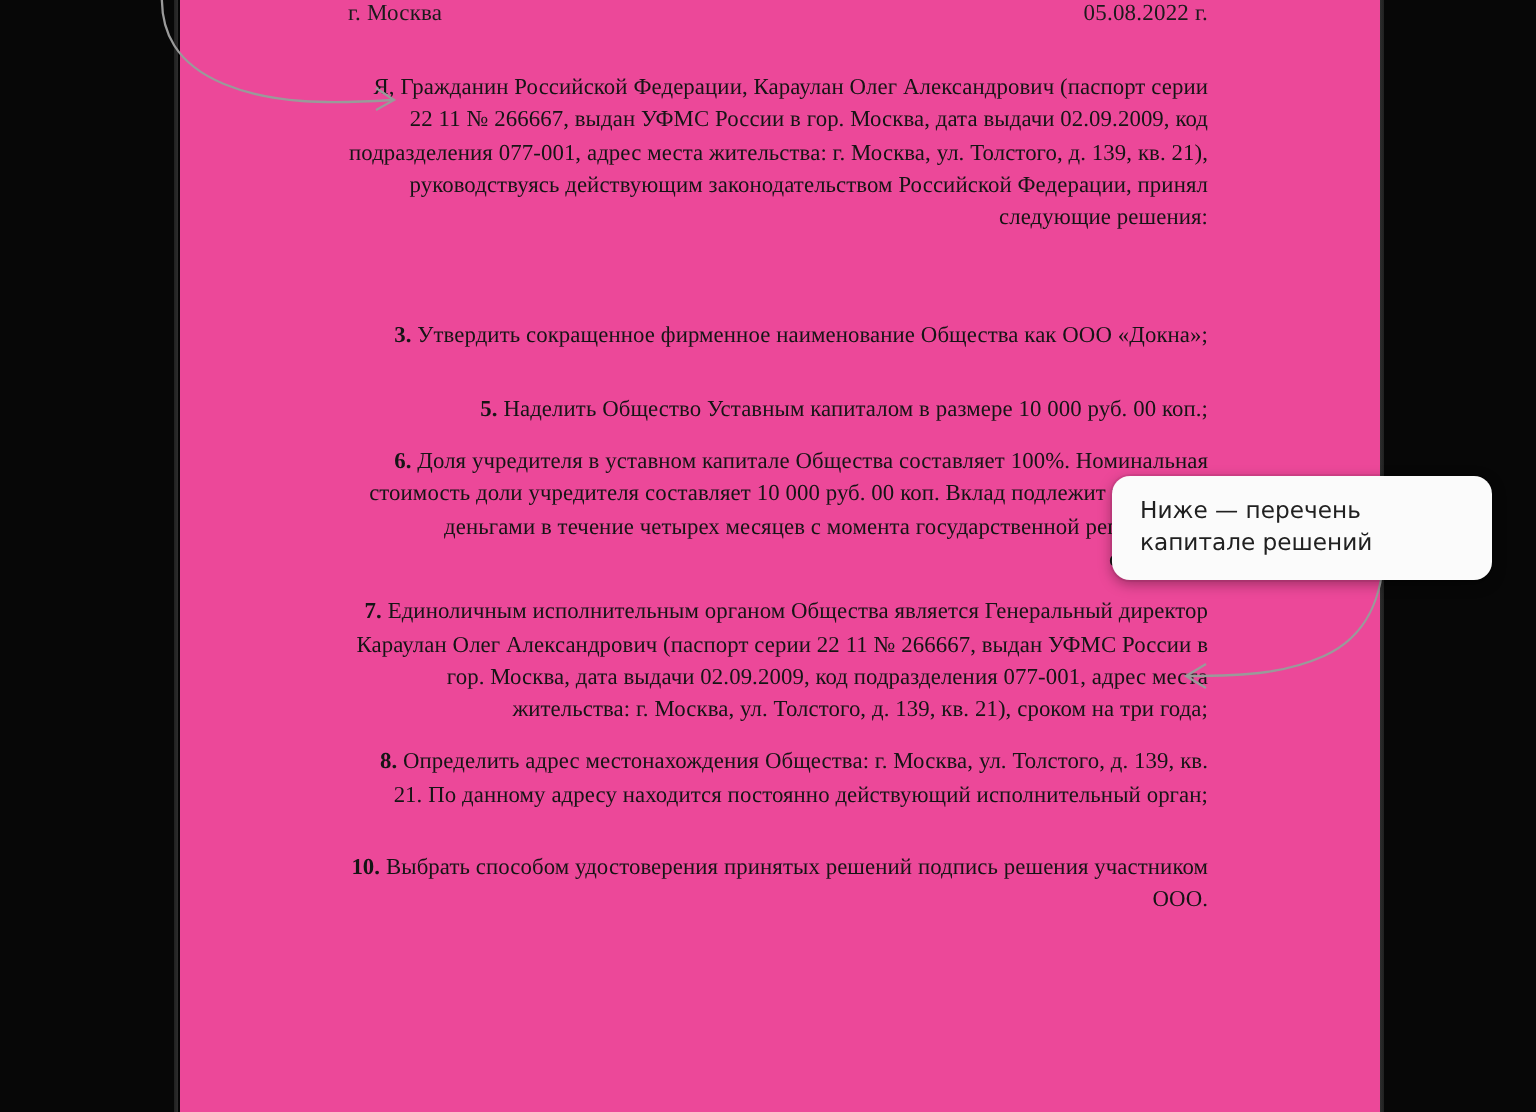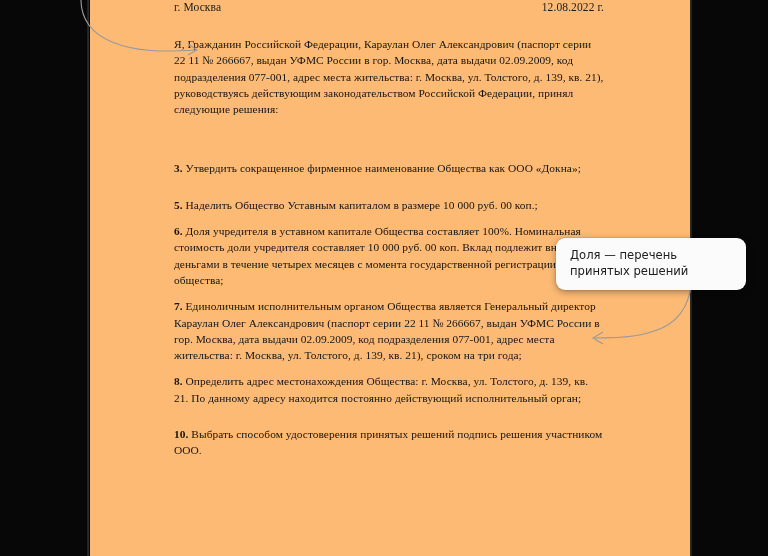--- a/index.html
+++ b/index.html
@@ -39,21 +39,21 @@
   .band-edge-right { left: 690px;
     background: linear-gradient(270deg, rgba(40,40,40,1), rgba(120,120,120,.45)); }
 
   
   #page {
     position: absolute;
     left: 90px;
     top: 0;
     width: 600px;
     height: 556px;
-    background: #fdba74;
+    background: #ec4899;
   }
 
   .doc-body {
     position: absolute;
     left: 84px;
     top: 0;
     width: 430px;
   }
 
   .head-row {
@@ -64,21 +64,21 @@
     color: #1b1b1b;
     padding-top: 1px;
     letter-spacing: .1px;
   }
 
   p.para {
     margin: 0;
     font-size: 11.4px;
     line-height: 16.3px;
     color: #151515;
-    text-align: left;
+    text-align: right;
     letter-spacing: .05px;
   }
   p.para b { font-weight: bold; }
 
   .gap-lg   { height: 23px; }
   .gap-item { height: 10px; }
 
   
   #callout {
     position: absolute;
@@ -125,21 +125,21 @@
   <div class="band band-left"></div>
   <div class="band band-right"></div>
   <div class="band-edge band-edge-left"></div>
   <div class="band-edge band-edge-right"></div>
 
   <div id="page">
     <div class="doc-body">
 
       <div class="head-row">
         <span>г. Москва</span>
-        <span>12.08.2022 г.</span>
+        <span>05.08.2022 г.</span>
       </div>
 
       <div class="gap-lg"></div>
 
       <p class="para">Я, Гражданин Российской Федерации, Караулан Олег Александрович (паспорт серии 22 11 № 266667, выдан УФМС России в гор. Москва, дата выдачи 02.09.2009, код подразделения 077-001, адрес места жительства: г. Москва, ул. Толстого, д. 139, кв. 21), руководствуясь действующим законодательством Российской Федерации, принял следующие решения:</p>
 
       <div class="gap-lg"></div>
 
       <div class="gap-item"></div>
 
@@ -173,16 +173,16 @@
     <path class="arrow-path" d="M3,2 C2,22 10,38 34,48 C58,58 86,58 118,56"></path>
     <path class="arrow-head" d="M110,50 L119,56 L110,61"></path>
   </svg>
 
   <svg id="arrow-side" class="arrow-svg" width="112" height="86" viewBox="0 0 112 86">
     <path class="arrow-path" d="M104,2 C104,28 96,48 74,58 C56,66 38,68 6,68"></path>
     <path class="arrow-head" d="M15,62 L5,68 L15,74"></path>
   </svg>
 
   <div id="callout">
-    <span>Доля — перечень принятых решений</span>
+    <span>Ниже — перечень капитале решений</span>
   </div>
 
 </div>
 
 </body></html>

